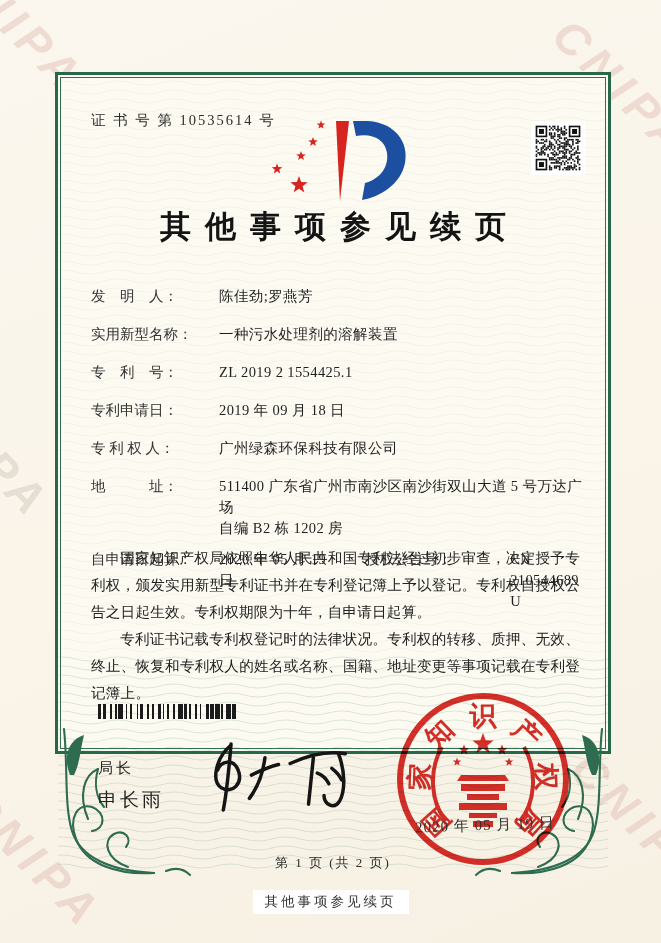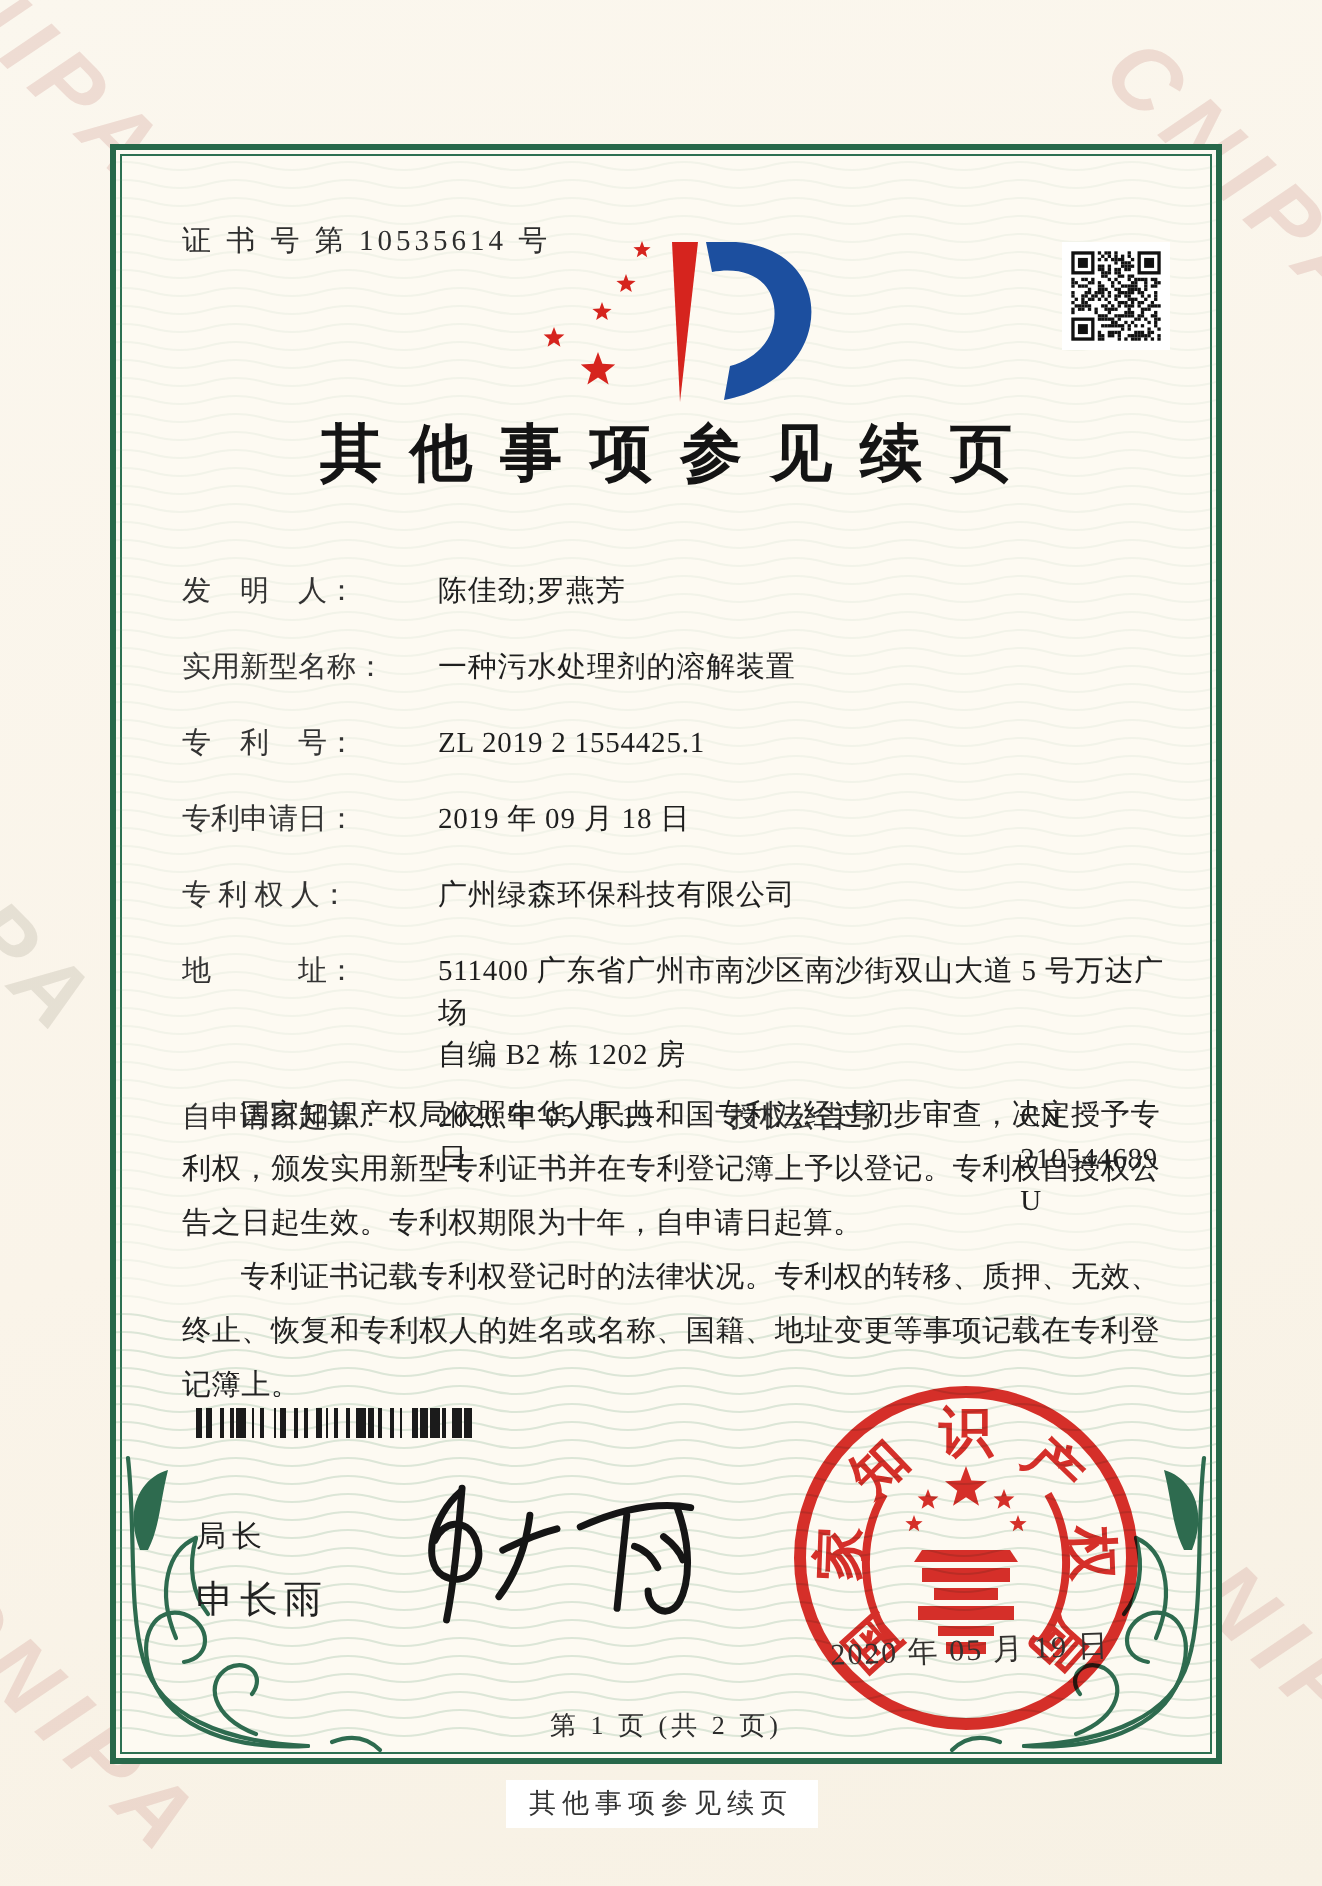--- a/index.html
+++ b/index.html
@@ -17,21 +17,21 @@
     position:absolute; font-family:"Liberation Sans","DejaVu Sans",sans-serif;
     font-weight:700; font-style:italic; font-size:46px; letter-spacing:7px;
     transform:rotate(45deg); transform-origin:left top; pointer-events:none;
     user-select:none; white-space:nowrap;
   }
   .wm.gray{ color:rgba(182,176,158,0.30); }
   .wm.pink{ color:rgba(214,168,158,0.34); }
 
   
   .frame{
-    position:absolute; left:55px; top:72px; width:556px; height:810px;
+    position:absolute; left:55px; top:72px; width:556px; height:682px;
     border:3px solid #27684a; background:#fdfaf2;
   }
   .frame-inner{
     position:absolute; inset:2px; border:1px solid #2d7052; pointer-events:none;
   }
   .deco{ position:absolute; inset:0; overflow:hidden; pointer-events:none; }
 
   .cert-no{
     position:absolute; left:33px; top:36px; font-size:14.5px;
     color:#2e2e2e; letter-spacing:2px;

